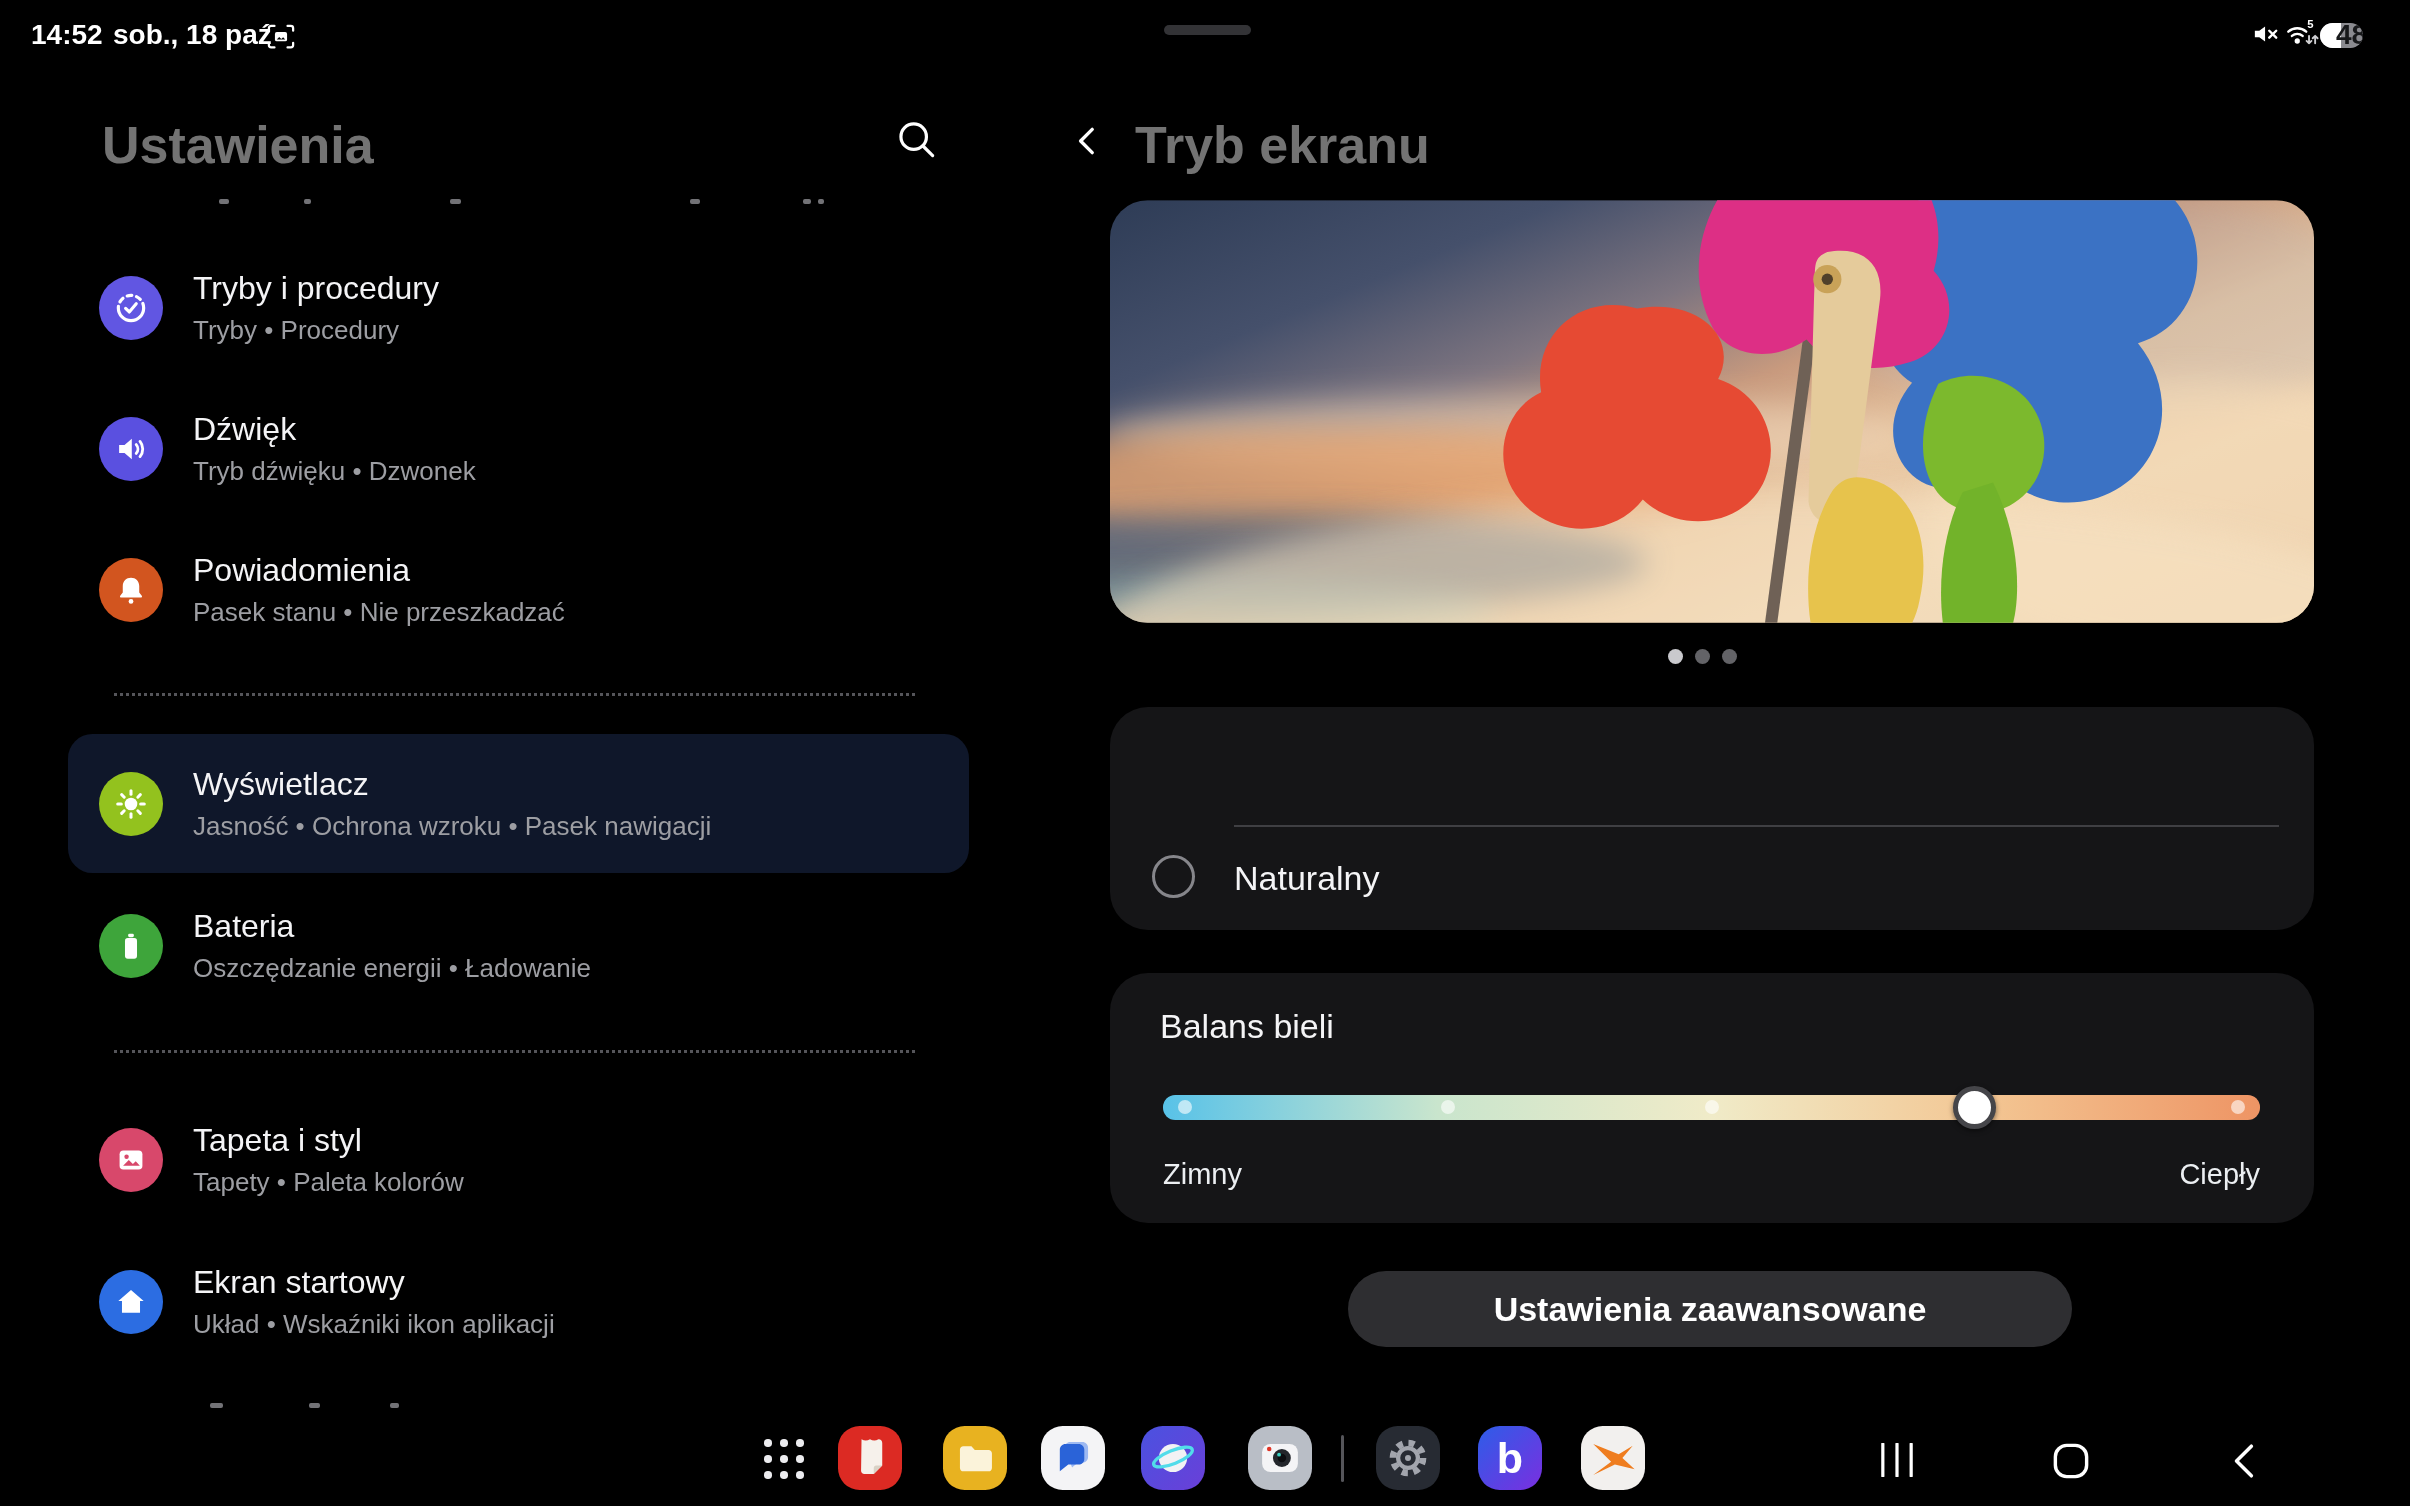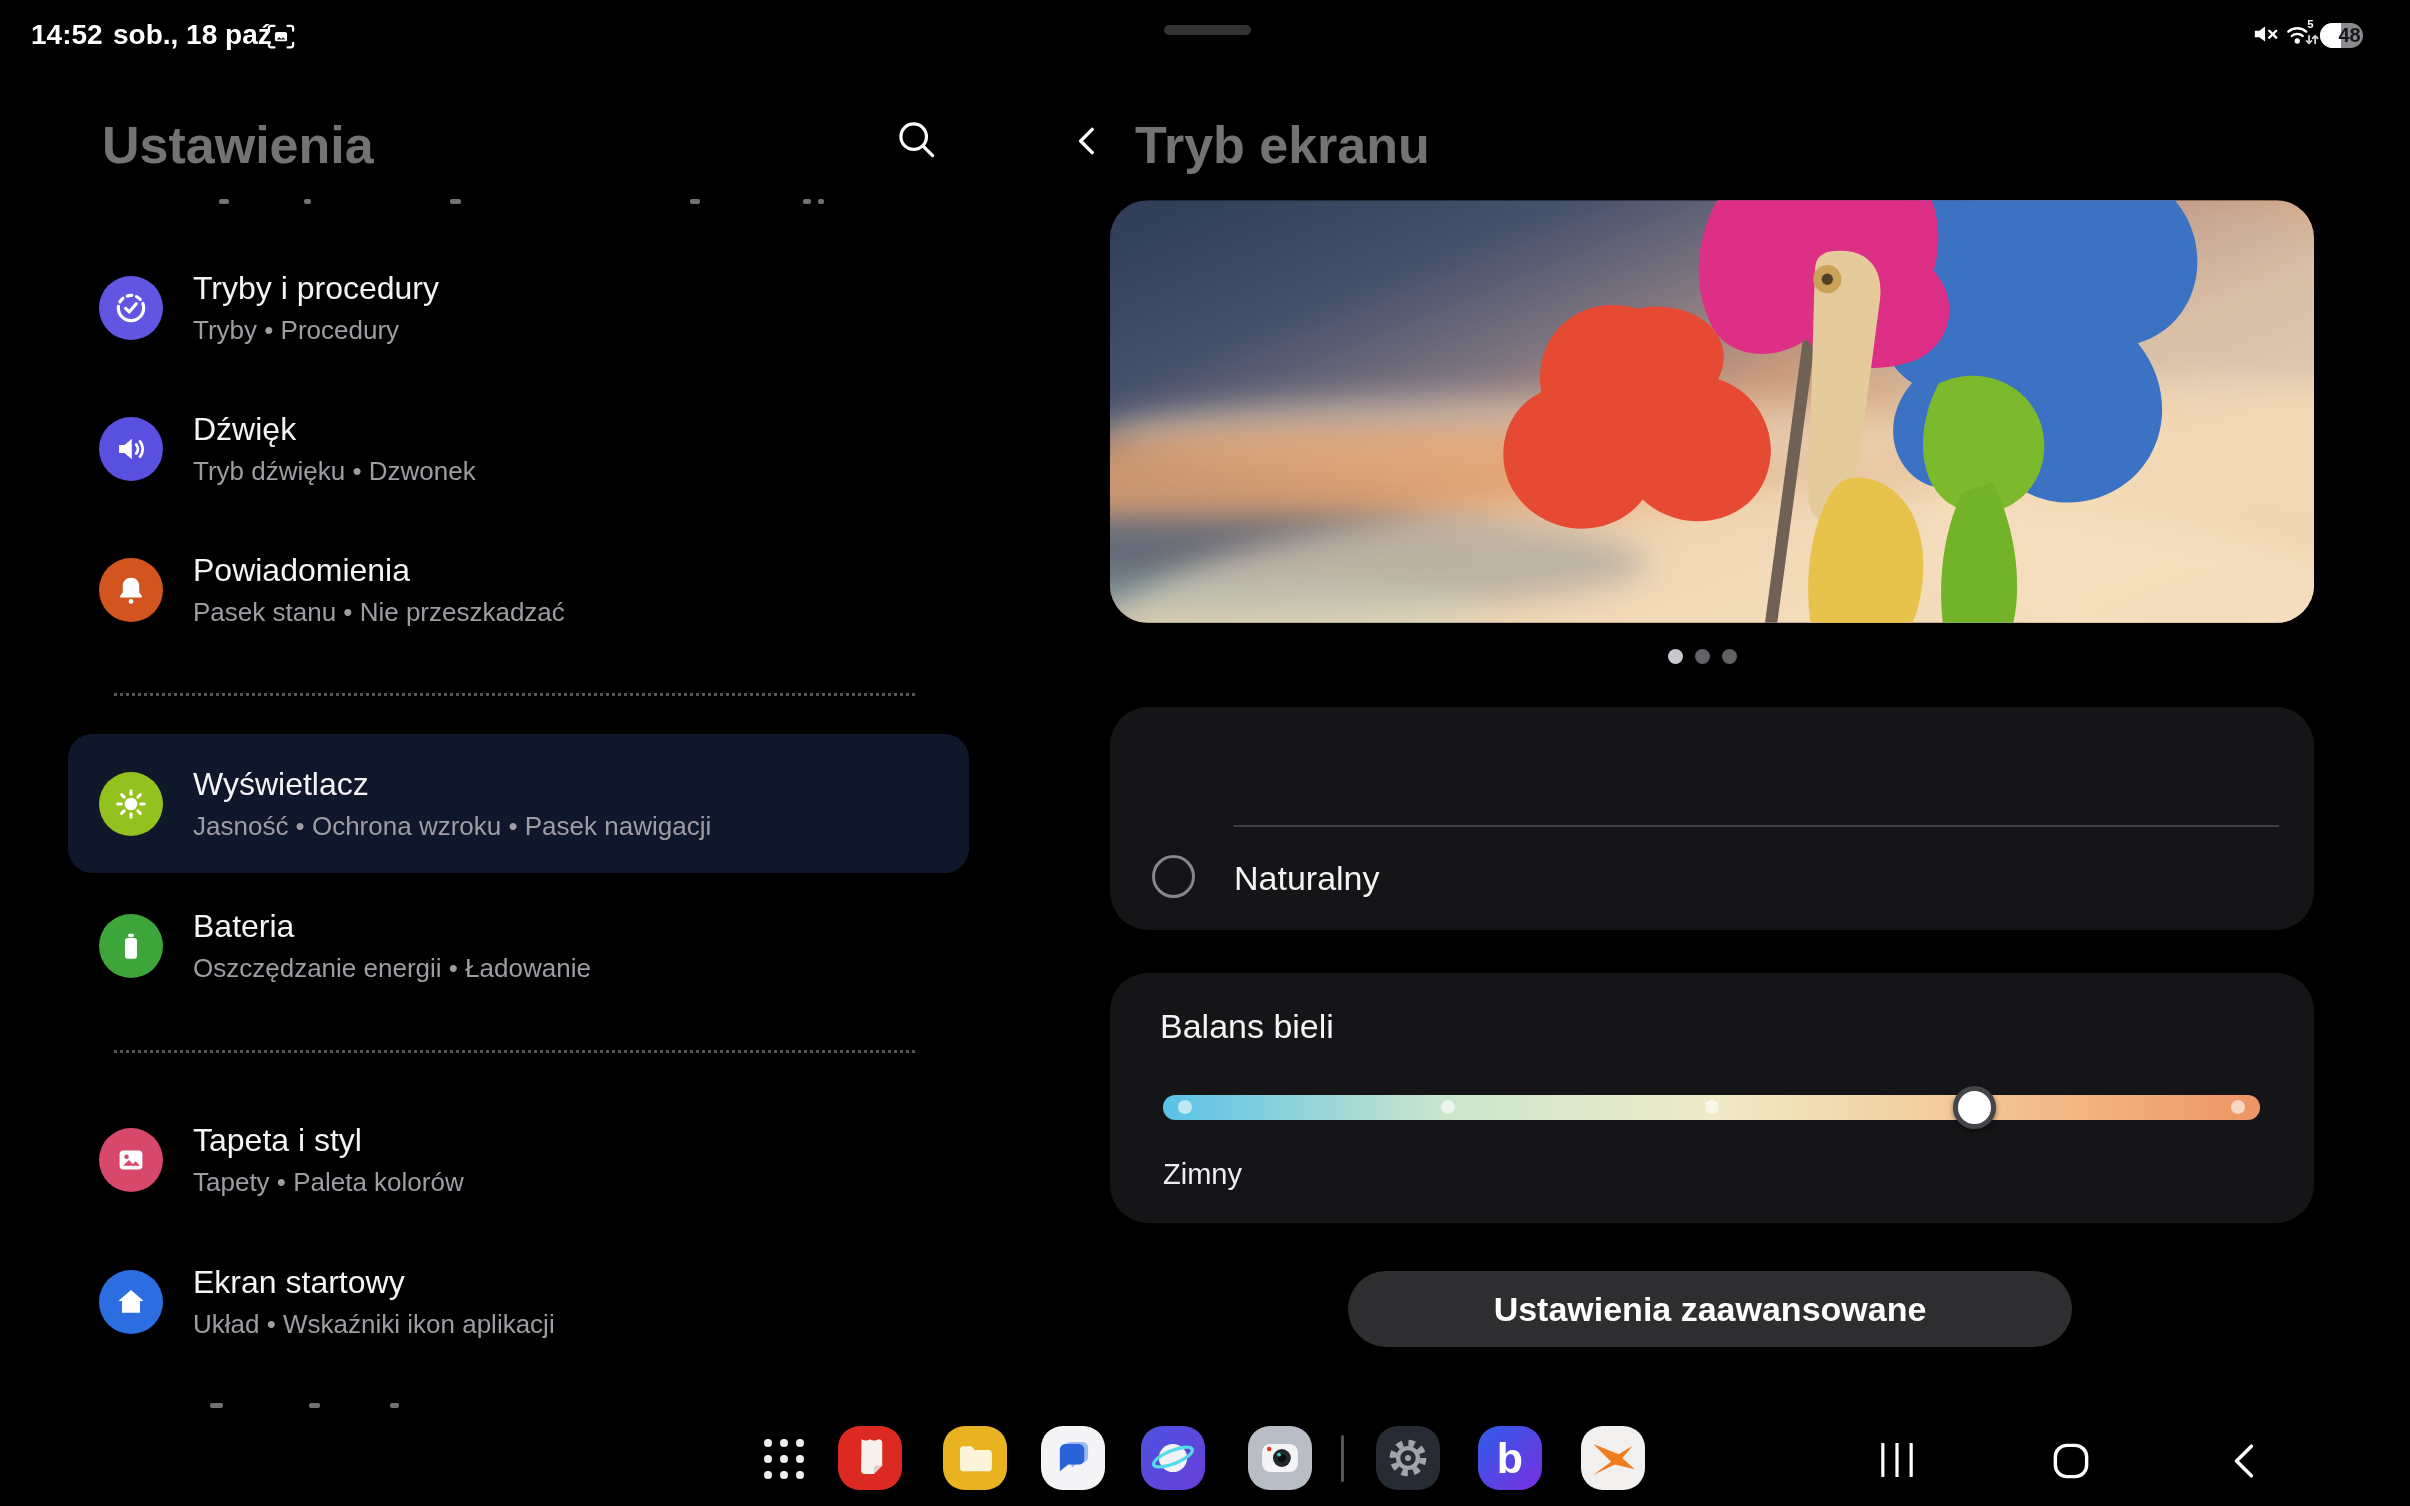--- a/index.html
+++ b/index.html
@@ -5,21 +5,21 @@
   html,body{margin:0;padding:0;background:#000;}
   body{width:2411px;height:1507px;position:relative;overflow:hidden;
        font-family:"Liberation Sans",sans-serif;color:#f2f2f4;}
   .abs{position:absolute;}
   
   .sb-text{font-size:28px;font-weight:700;color:#fff;line-height:32px;}
   .drag-handle{width:87px;height:10.4px;background:#333336;border-radius:5.6px;}
   .batt{width:43px;height:25.4px;border-radius:13px;background:#8a8a8f;overflow:hidden;}
   .batt-fill{position:absolute;left:0;top:0;bottom:0;background:#fff;}
   .batt-num{position:absolute;left:16px;right:0;top:0.9px;text-align:center;
-            font-size:20px;font-weight:800;color:#17181a;line-height:24.5px;}
+            font-size:28px;font-weight:800;color:#17181a;line-height:24.5px;}
   
   .pane-title{font-size:52px;font-weight:700;color:#737373;}
   .row{left:68px;width:901px;height:139px;border-radius:24.5px;}
   .row.selected{background:#0f172a;}
   .row .cicon{position:absolute;left:31px;top:38px;width:64px;height:64px;border-radius:50%;
               display:flex;align-items:center;justify-content:center;}
   .row .t{position:absolute;left:125px;top:28px;line-height:45px;font-size:32px;
           font-weight:500;color:#f4f4f6;white-space:nowrap;}
   .row .s{position:absolute;left:125px;top:72px;line-height:41px;font-size:26px;
           color:#9d9ea3;white-space:nowrap;}
@@ -278,20 +278,21 @@
 <div class="abs card" style="left:1110px;top:973px;width:1204px;height:250px;">
   <div class="wb-title abs" style="left:50px;top:34px;">Balans bieli</div>
   <div class="track" style="left: 53px; top: 122px; width: 1097px; background: linear-gradient(90deg, rgb(88, 194, 232), rgb(201, 229, 205), rgb(240, 235, 200), rgb(243, 198, 147), rgb(238, 148, 100));">
     <div class="handle" style="left: 74%;"></div>
   <span class="tick" style="left: 2%;"></span>
       <span class="tick" style="left: 26%;"></span>
       <span class="tick" style="left: 50%;"></span>
       <span class="tick" style="left: 98%;"></span>
     </div>
   <div class="wb-label abs" style="left:53px;top:182px;">Zimny</div>
+  <div class="wb-label abs" style="left:53px;top:182px;width:1097px;text-align:right;">Ciepły</div>
 </div>
 
 <button class="adv-btn abs" style="left:1348px;top:1271px;width:724px;height:76px;">Ustawienia zaawansowane</button>
 
 <div class="abs grid9" style="left:764px;top:1439px;">
   <i></i>
     <i></i>
     <i></i>
     <i></i>
     <i></i>

